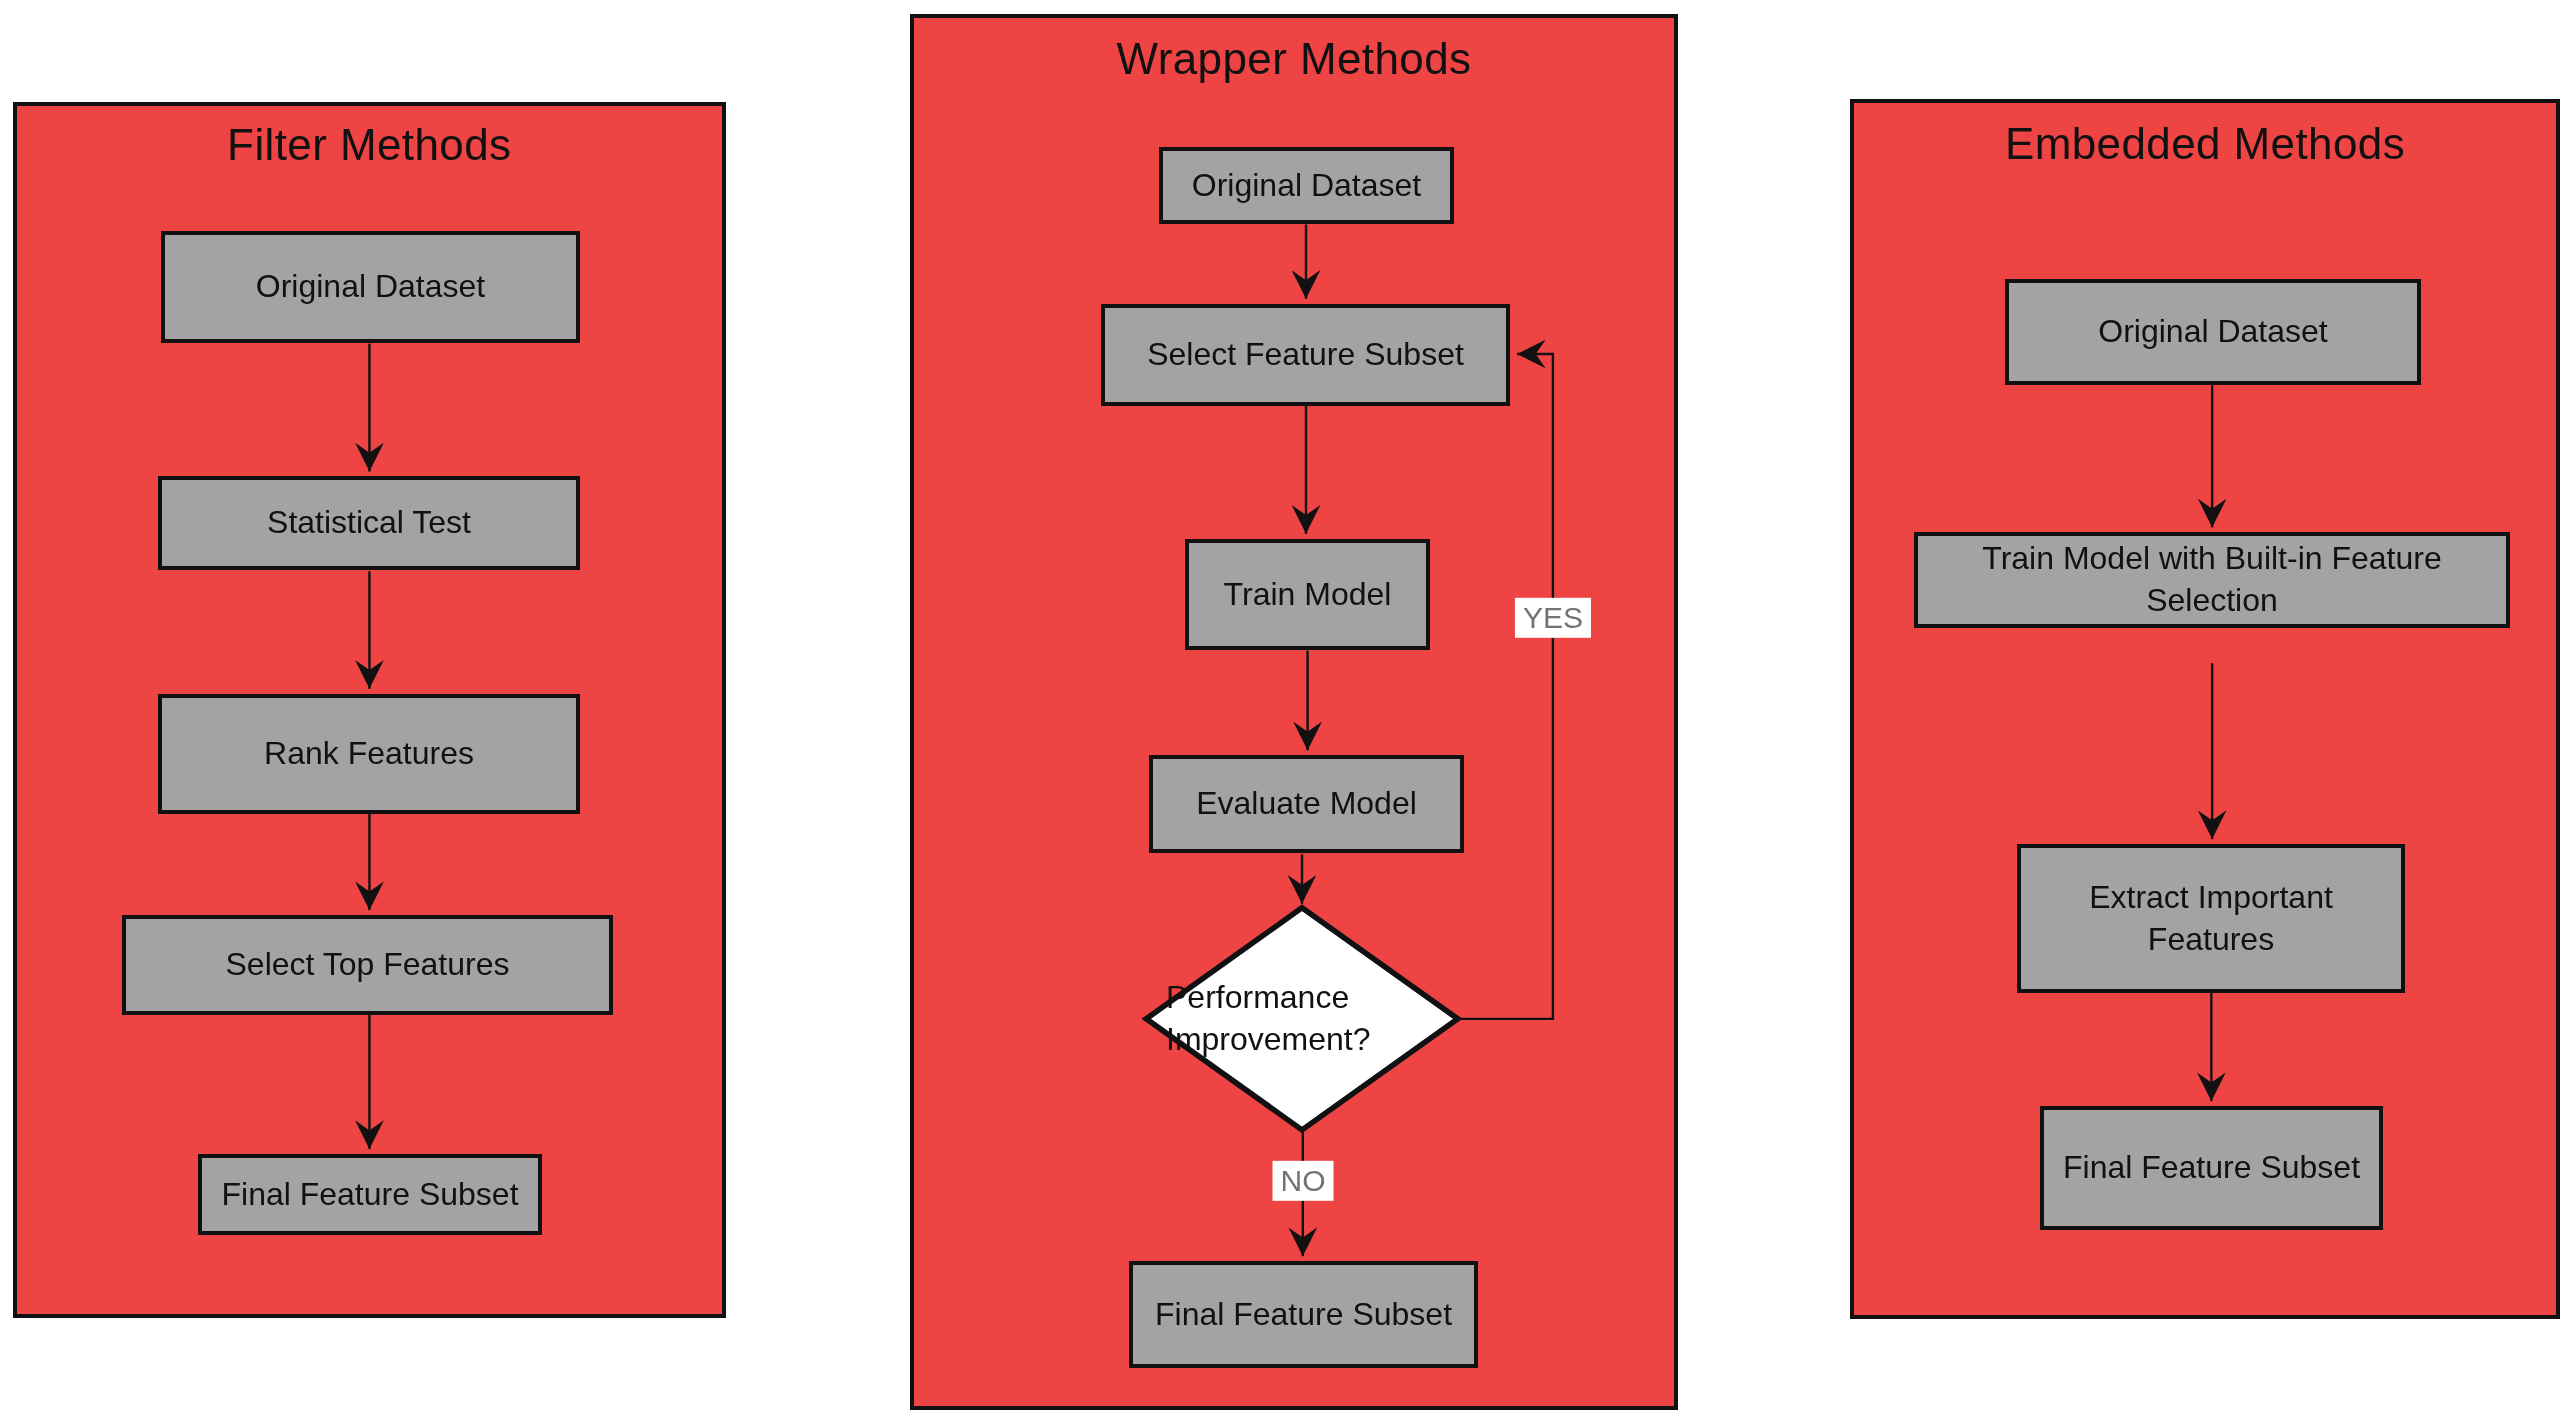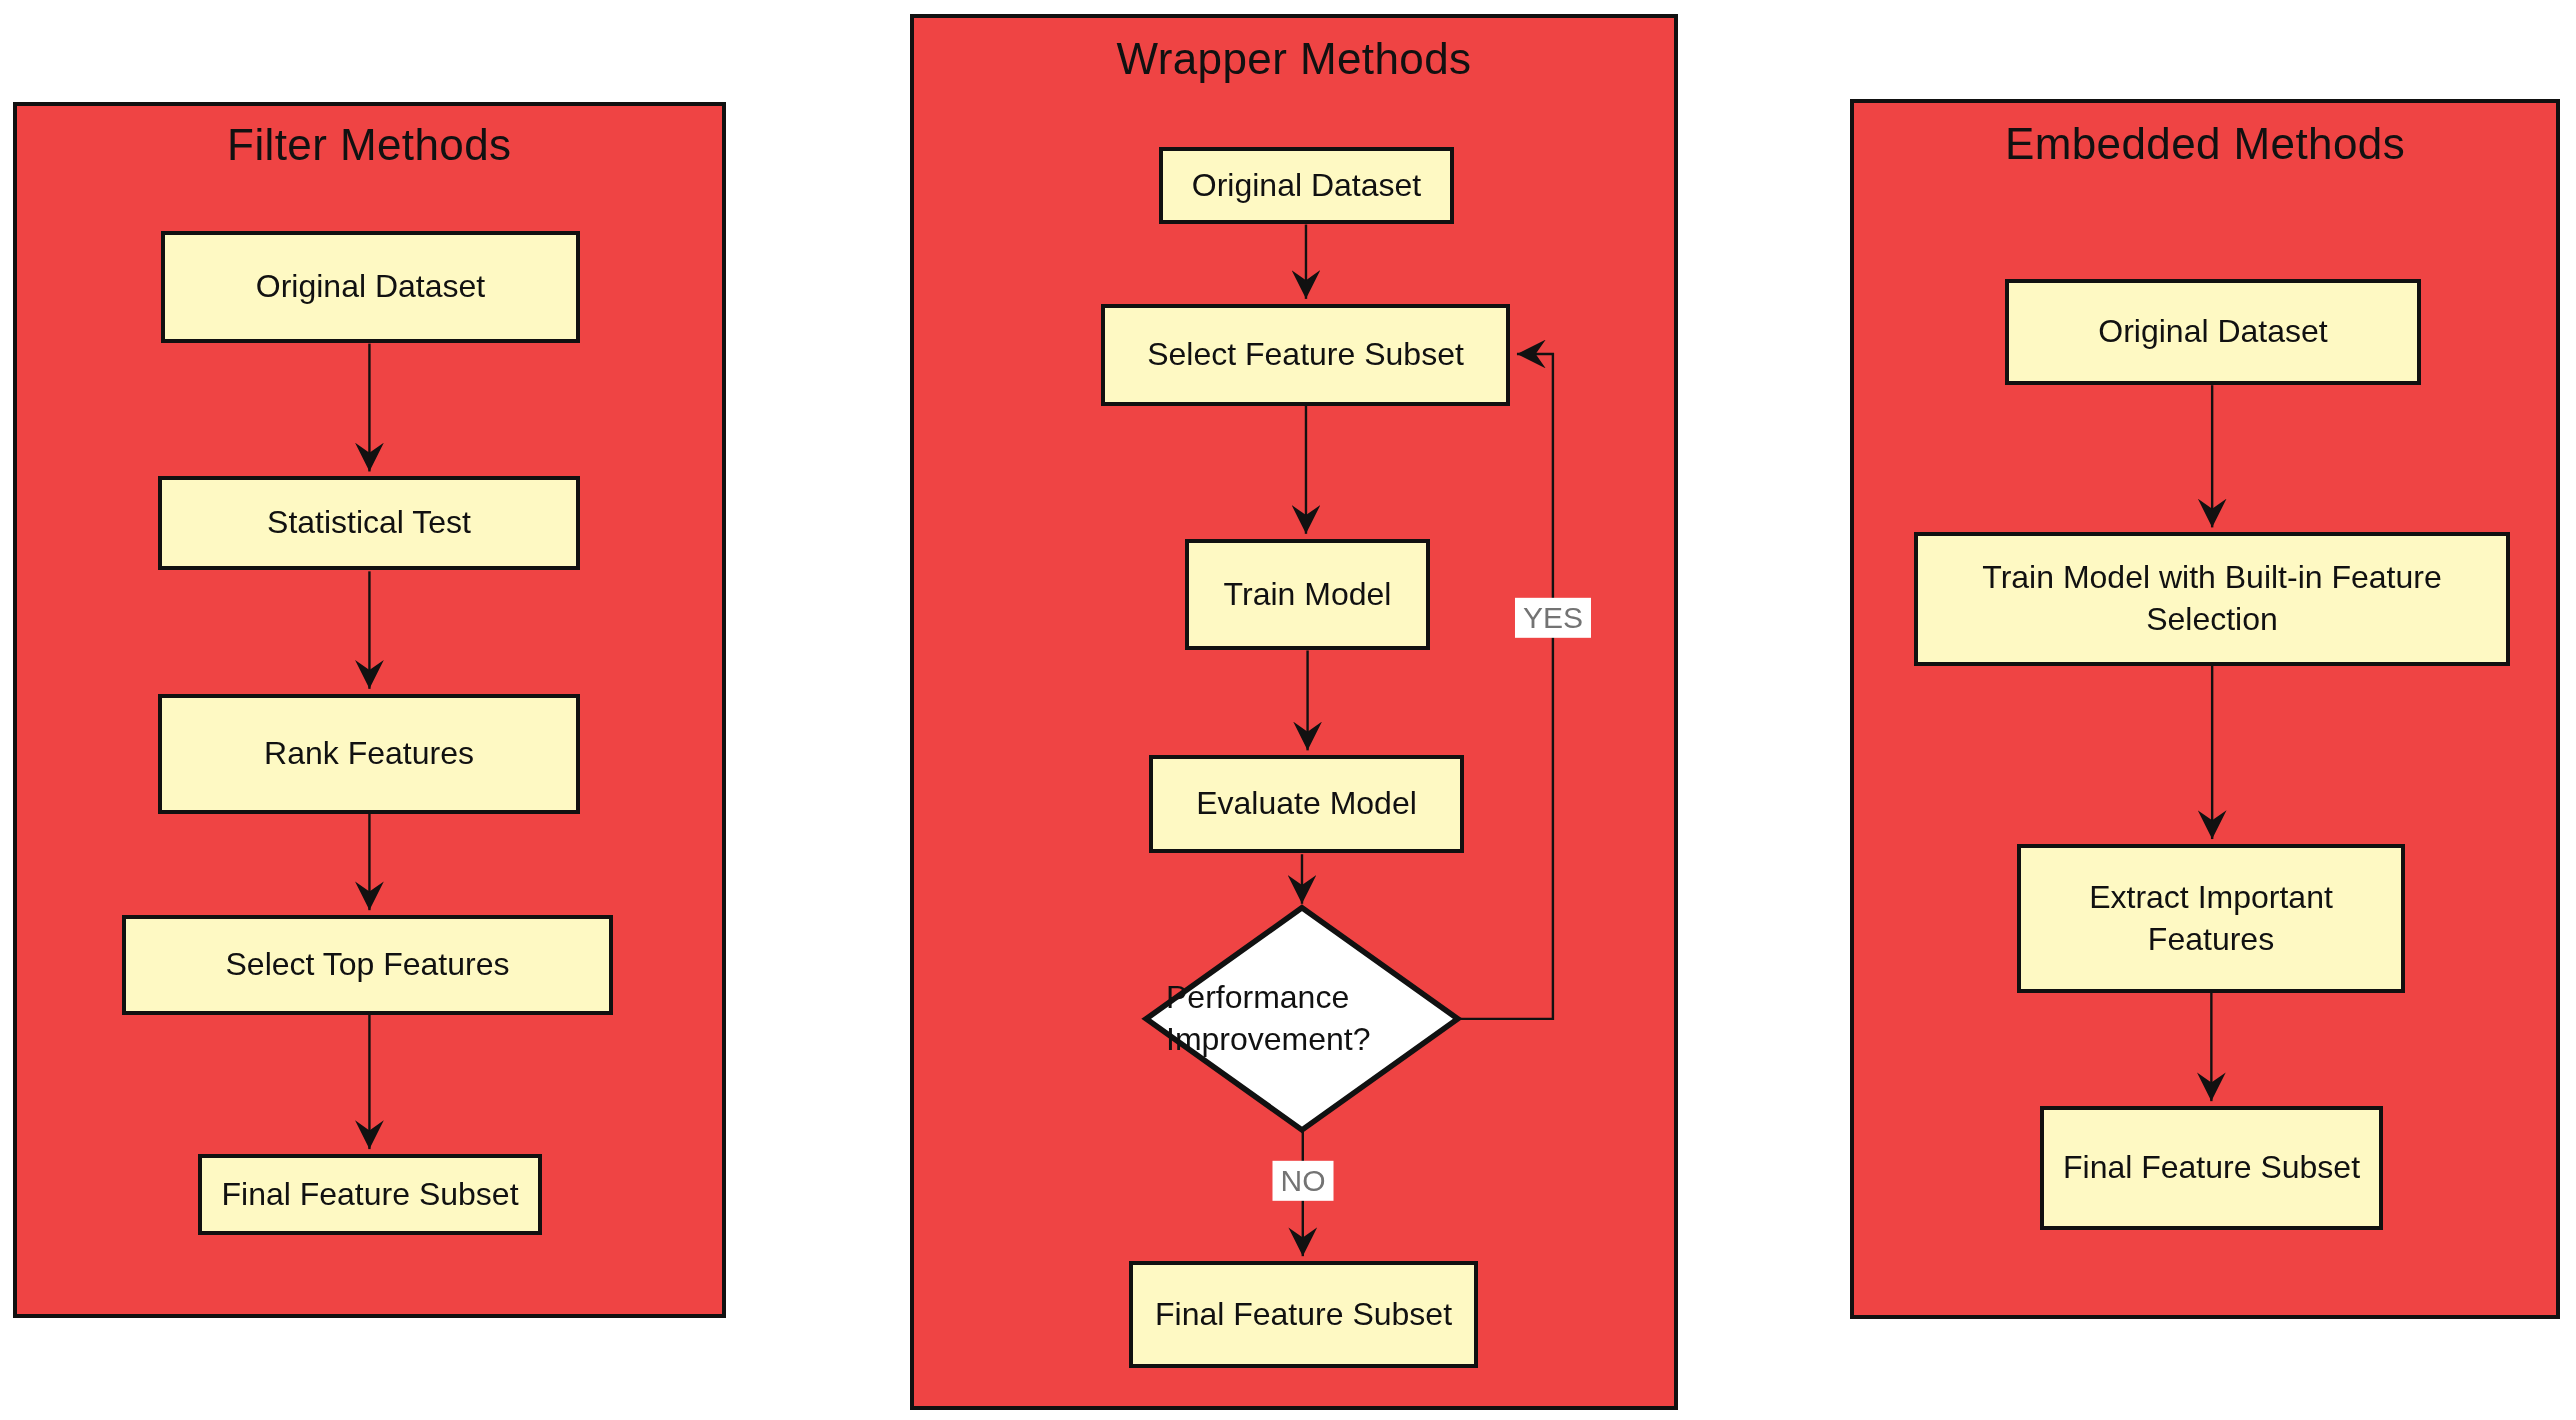--- a/index.html
+++ b/index.html
@@ -40,21 +40,21 @@
   .connectors {
     position: absolute;
     left: 0; top: 0;
     width: 2576px; height: 1420px;
     z-index: 1;
   }
 
   .node {
     position: absolute;
     border: 4px solid #111111;
-    background: #fef9c3;
+    background: #a3a3a3;
     display: flex;
     align-items: center;
     justify-content: center;
     text-align: center;
     font-size: 32px;
     line-height: 1.3;
     padding: 0 14.4px;
     z-index: 2;
     color: #111111;
   }
@@ -67,21 +67,21 @@
 
   
   #n-w1 { left: 1159px; top: 147px;  width: 295px; height: 77px;  border-width: 4px; padding: 0 6.4px; }
   #n-w2 { left: 1101px; top: 304px;  width: 409px; height: 102px; border-width: 4.8px; }
   #n-w3 { left: 1185px; top: 539px;  width: 245px; height: 111px; border-width: 4.8px; }
   #n-w4 { left: 1149px; top: 755px;  width: 315px; height: 98px; border-width: 4.8px; }
   #n-w5 { left: 1129px; top: 1261px; width: 349px; height: 107px; padding: 0 4.8px; }
 
   
   #n-e1 { left: 2005px; top: 279px;  width: 416px; height: 106px; }
-  #n-e2 { left: 1914px; top: 532px;  width: 596px; height: 134px; padding: 0 22.4px; }
+  #n-e2 { left: 1914px; top: 532px;  width: 596px; height: 96px; padding: 0 22.4px; }
   #n-e3 { left: 2017px; top: 844px; width: 388px; height: 149px; padding: 0 32px; }
   #n-e4 { left: 2040px; top: 1106px; width: 343px; height: 124px; padding: 0 3.2px; }
 
   .decision-label {
     position: absolute;
     left: 1166px; top: 939px;
     width: 272px; height: 160px;
     display: flex;
     align-items: center;
     justify-content: center;

